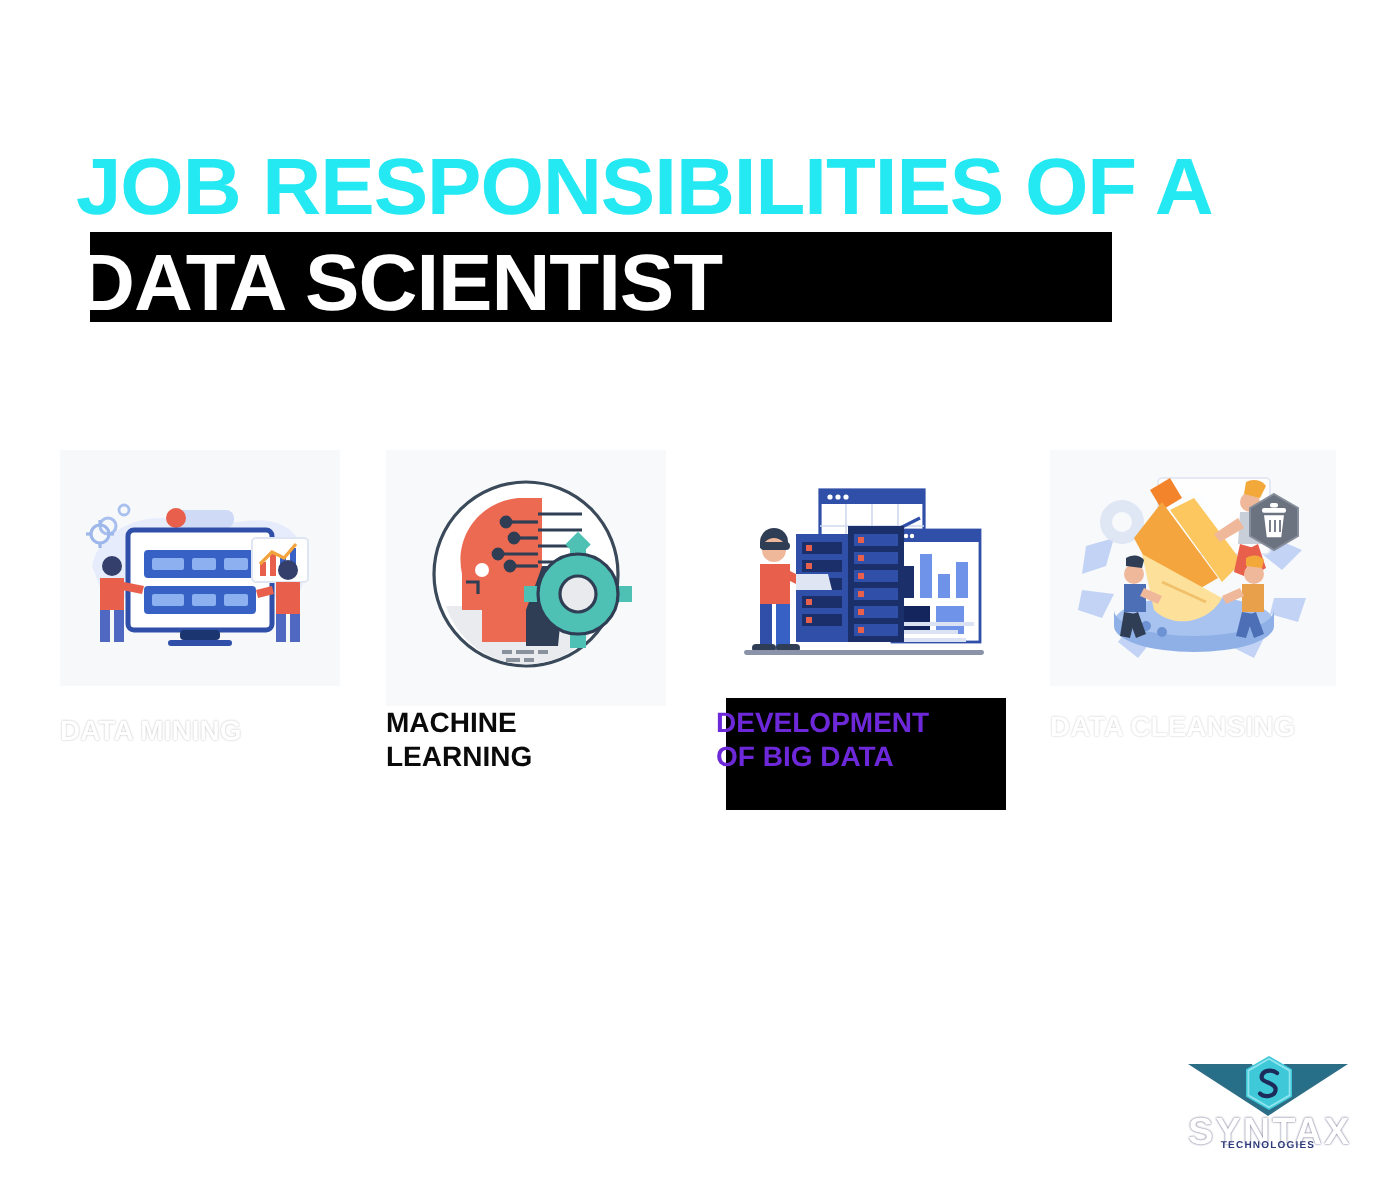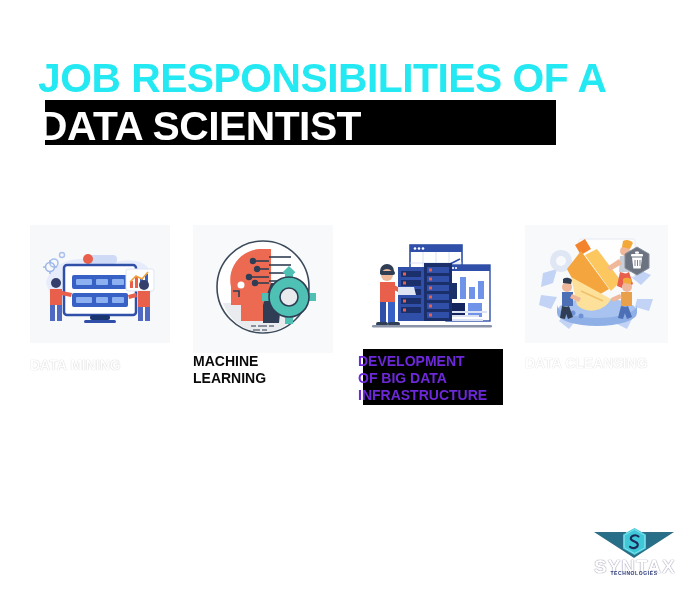--- a/index.html
+++ b/index.html
@@ -12,21 +12,21 @@
     background: #ffffff;
     font-family: "Liberation Sans", sans-serif;
     overflow: hidden;
     position: relative;
   }
 
   
   #title-block {
     position: absolute;
     left: 0;
-    top: 0;
+    top: 16px;
     width: 700px;
     height: 175px;
   }
   
   .title-bar-a {
     position: absolute;
     left: 45px;
     top: 100px;
     width: 323px;
     height: 45px;
@@ -381,21 +381,20 @@
           <rect x="18" y="97" width="12" height="4" rx="2" fill="#2f3e54"></rect>
           <rect x="30" y="97" width="12" height="4" rx="2" fill="#2f3e54"></rect>
         </g>
         <rect x="14" y="100" width="120" height="2.5" rx="1.2" fill="#8a93a8"></rect>
       </svg>
     </div>
     <div class="label-blackbox"></div>
     <div class="card-label label-wrap" id="label-2">
       <span>DEVELOPMENT</span><br>
       <span>OF BIG DATA</span><br>
-      <span>INFRASTRUCTURE</span>
     </div>
   </div>
 
   <div class="card" id="card-3">
     <div class="card-thumb">
       <svg viewBox="0 0 143 118" width="143" height="118">
         <g fill="#b9cdf5" opacity="0.85">
           <path d="M18 48 l14 -4 l-4 14 l-12 4 z"></path>
           <path d="M16 70 l16 2 l-6 12 l-12 -4 z"></path>
           <path d="M112 44 l14 6 l-10 10 l-10 -8 z"></path>

